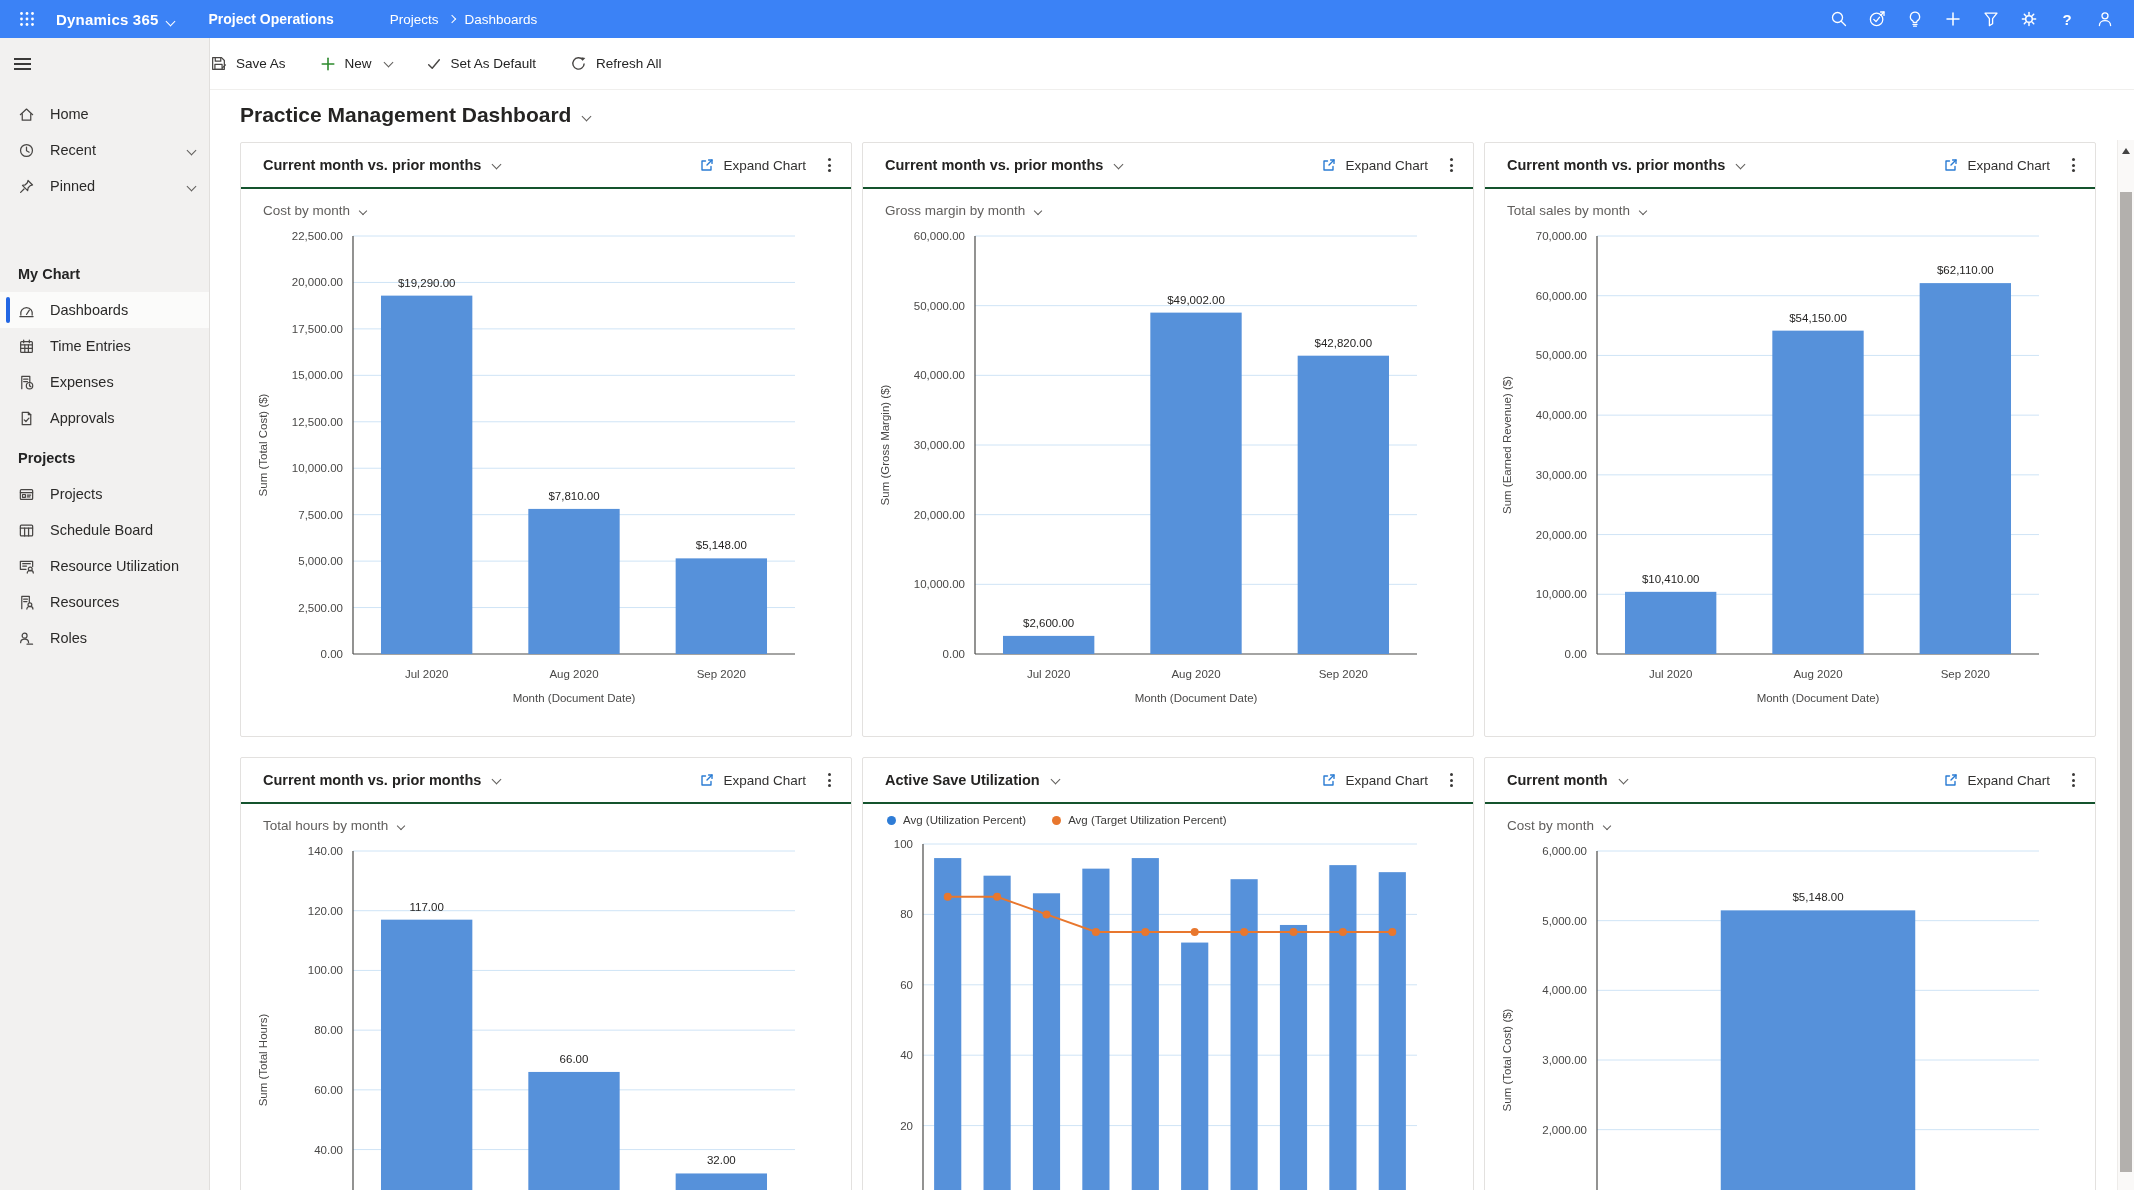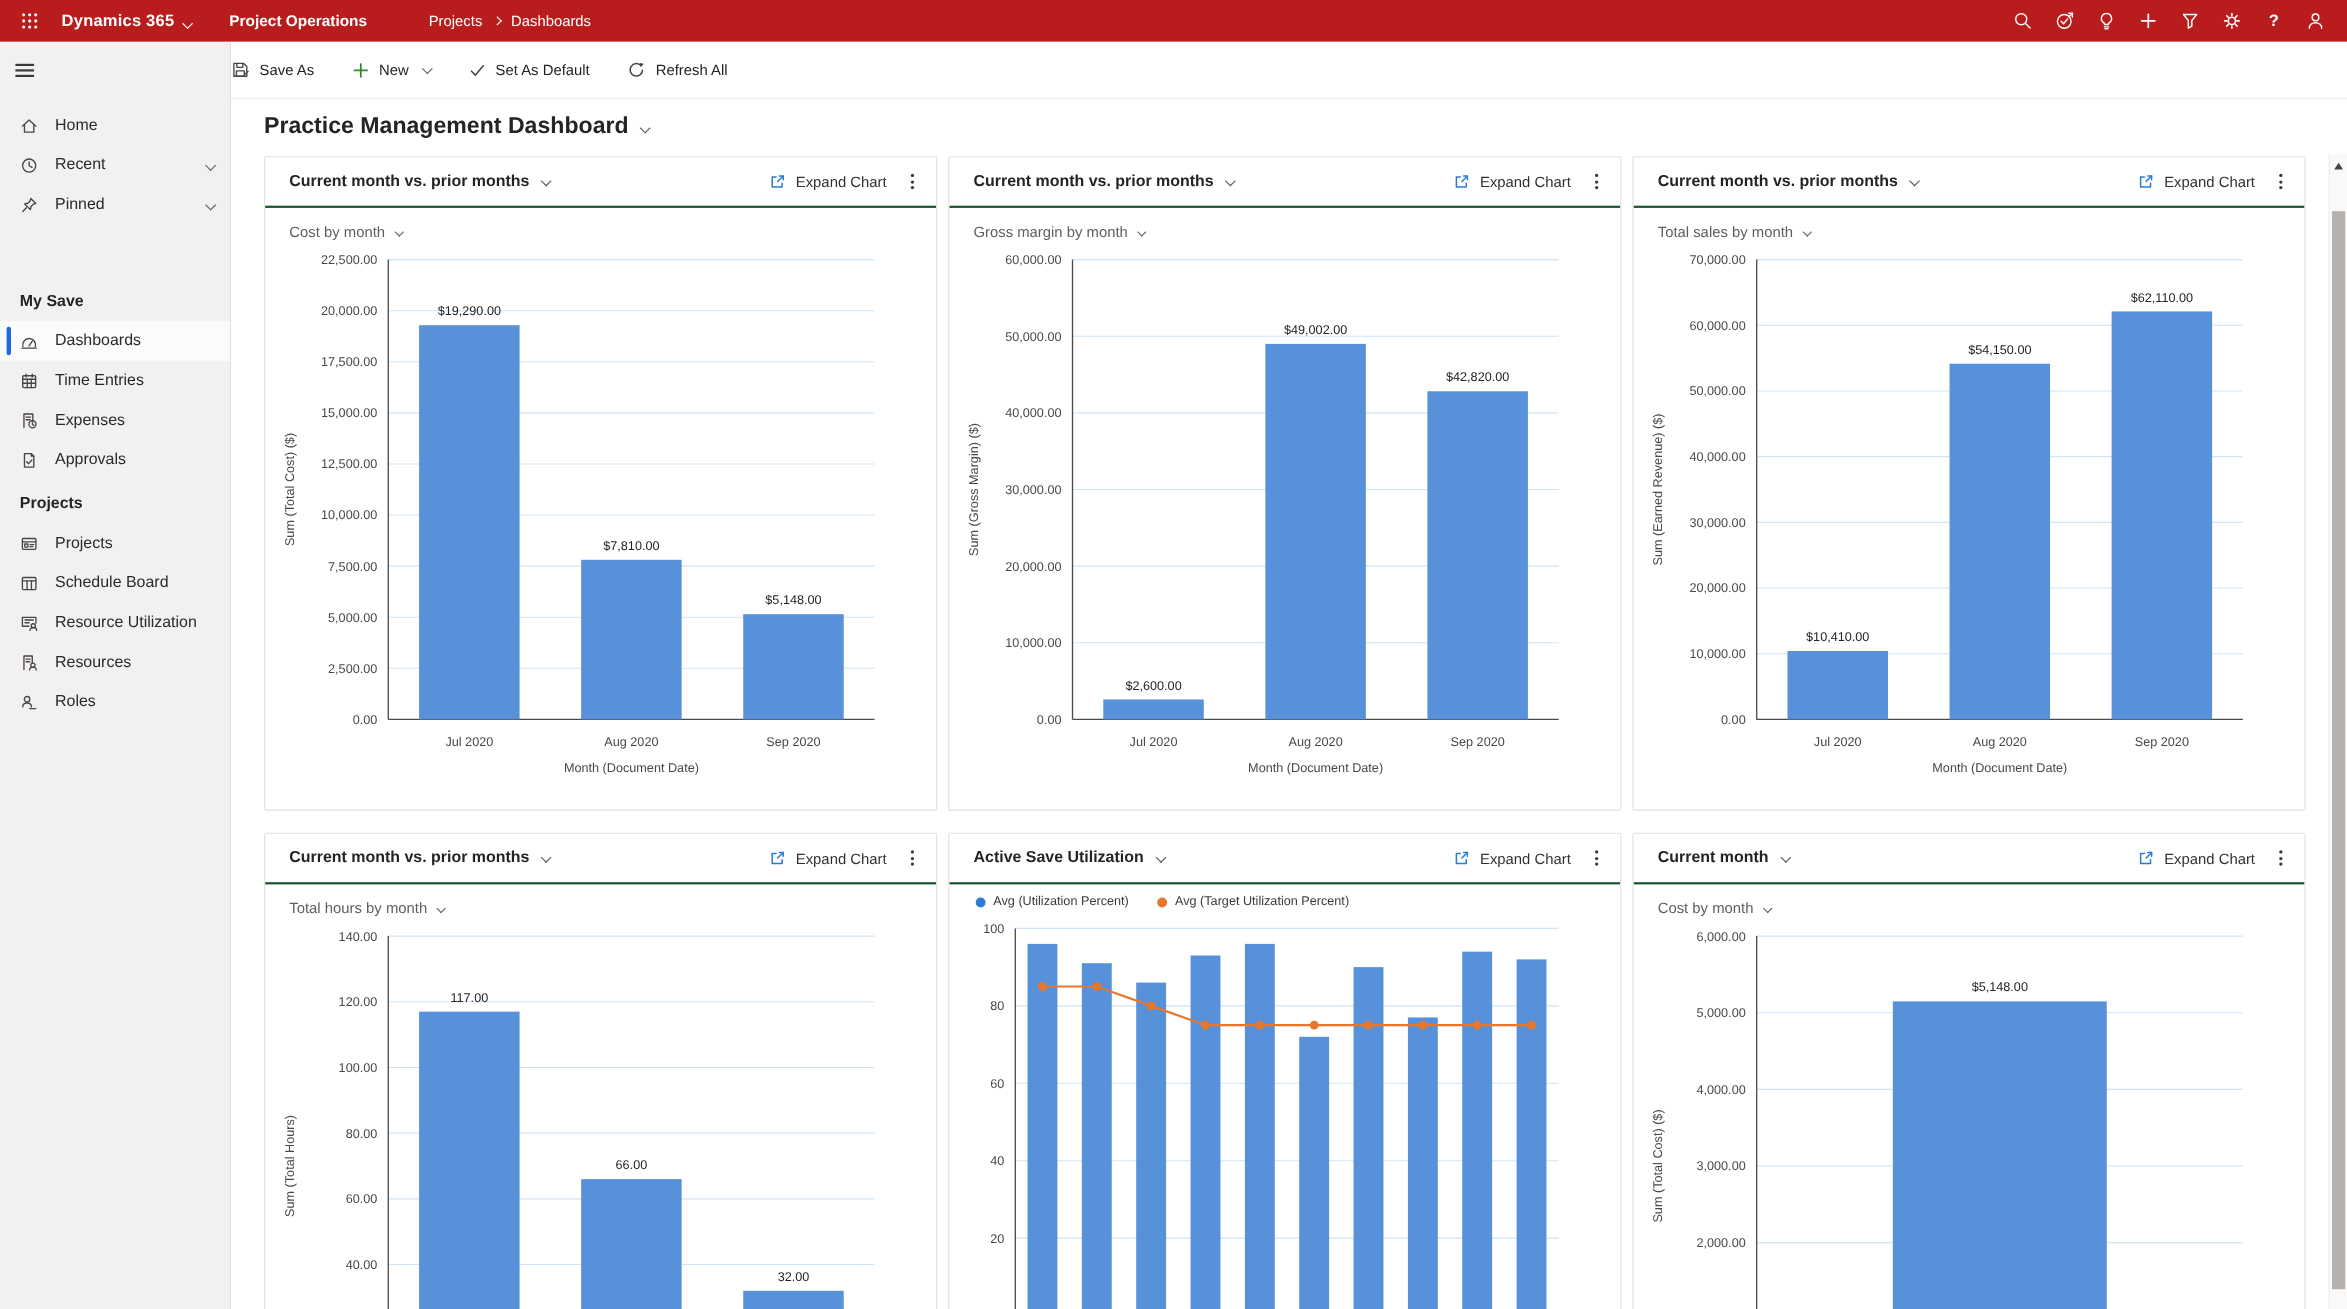--- a/index.html
+++ b/index.html
@@ -1,21 +1,21 @@
 <!DOCTYPE html>
 <html><head>
 <meta charset="utf-8">
 <style>
   * { margin:0; padding:0; box-sizing:border-box; }
   html,body { width:2134px; height:1190px; overflow:hidden; background:#fff;
     font-family:"Liberation Sans", sans-serif; color:#242424; }
   .app { position:relative; width:2134px; height:1190px; }
 
   
-  .topnav { height:38px; background:#b91c1c; display:flex; align-items:center; color:#fff; padding:0 10px; }
+  .topnav { height:38px; background:#3b82f6; display:flex; align-items:center; color:#fff; padding:0 10px; }
   .topnav .waffle { width:34px; height:30px; display:flex; align-items:center; justify-content:center; cursor:pointer; }
   .brand { font-size:15px; font-weight:bold; margin-left:12px; letter-spacing:.2px; }
   .nav-chev { margin:4px 0 0 9px; color:#fff; }
   .suite { font-size:14px; font-weight:700; margin-left:34px; }
   .crumbs { display:flex; align-items:center; margin-left:56px; font-size:13.5px; gap:10px; }
   .crumb { cursor:pointer; }
   .topnav .spacer { flex:1; }
   .nav-ic { width:38px; height:30px; display:flex; align-items:center; justify-content:center; cursor:pointer; }
   .chev { display:inline-block; width:7px; height:7px; border-right:1.6px solid currentColor; border-bottom:1.6px solid currentColor; transform:rotate(45deg); }
   .chev-r { transform:rotate(-45deg); width:6px; height:6px; }
@@ -184,21 +184,21 @@
       <div class="side-item">
         <svg class="ic" width="17" height="17" viewBox="0 0 18 18">
             <path d="M10.6,2.6 l4.8,4.8 -2.4,.7 -2.2,2.2 -.6,3 -5.5,-5.5 3,-.6 2.2,-2.2 Z"></path>
             <line x1="6.4" y1="11.6" x2="2.8" y2="15.2"></line>
           </svg>
         <span class="lbl">Pinned</span>
         <i class="chev gray"></i>
       </div>
 
       <div class="side-gap"></div>
-      <div class="side-head">My Save</div>
+      <div class="side-head">My Chart</div>
 
       <div class="side-item sel">
         <svg class="ic" width="17" height="17" viewBox="0 0 18 18">
             <path d="M3,13.8 a6.2,6.2 0 1 1 12,0"></path>
             <line x1="9" y1="13.2" x2="12" y2="8.6"></line>
             <line x1="2" y1="15.4" x2="16" y2="15.4"></line>
           </svg>
         <span class="lbl">Dashboards</span>
       </div>
       <div class="side-item">

